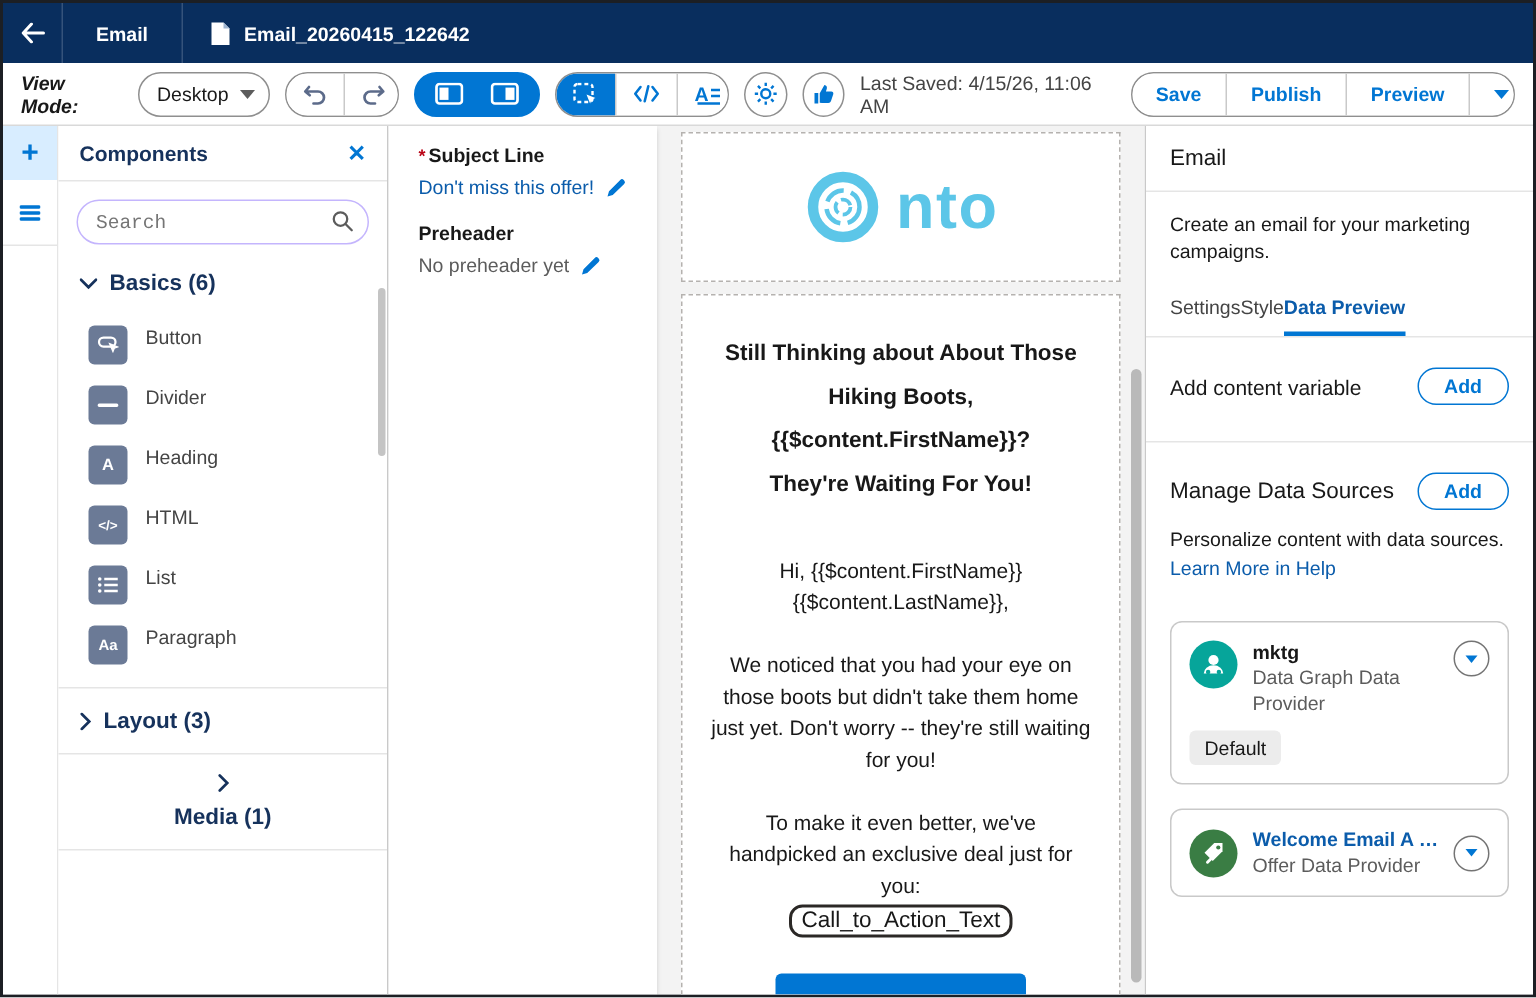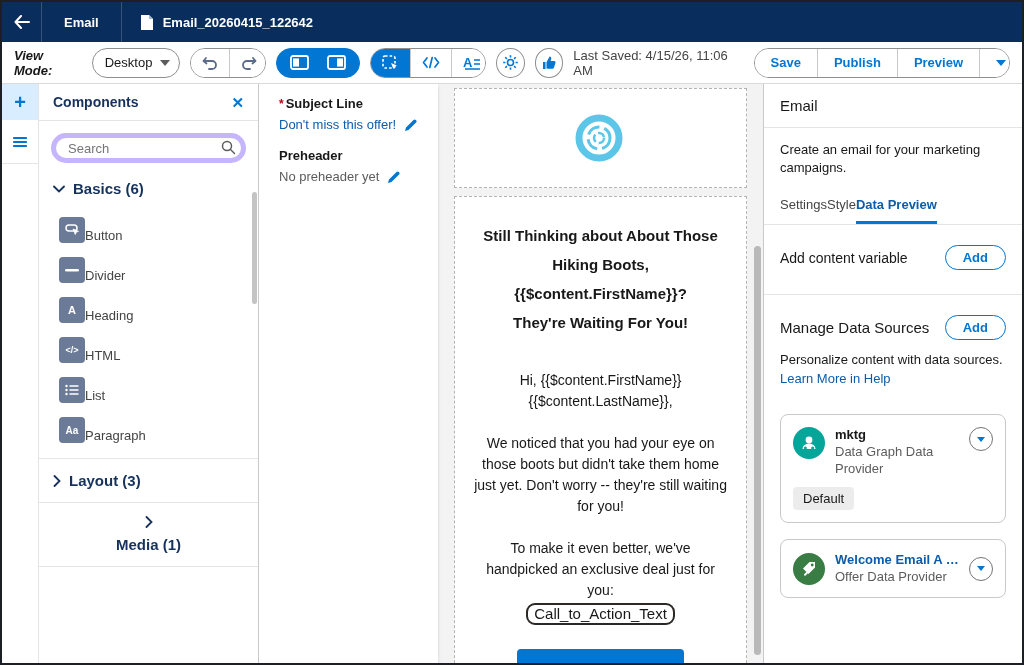--- a/index.html
+++ b/index.html
@@ -40,24 +40,24 @@
   .rail .tile.active { background:#d8edff; }
   .rail .tile.menu { border-bottom:1px solid #e5e5e5; height:44px; }
   .plus { color:#0176d3; font-size:20px; font-weight:bold; line-height:1; }
 
   
   .cpanel { width:220px; background:#fff; border-right:1px solid #c9c9c9; flex:0 0 auto; position:relative; display:flex; flex-direction:column; }
   .cpanel-head { display:flex; align-items:center; justify-content:space-between; padding:10px 14px; border-bottom:1px solid #e5e5e5; }
   .cpanel-title { font-size:14px; font-weight:bold; color:#16325c; }
   .xclose { color:#0176d3; font-size:15px; font-weight:bold; cursor:pointer; line-height:1; }
   .searchwrap { margin:12px 12px 4px; position:relative; }
-  .searchwrap input { width:100%; height:30px; border:5px solid #c4b5fd; border-radius:15px; padding:0 30px 0 12px; font-size:13px; color:#1d4ed8; outline:none; }
+  .searchwrap input { width:100%; height:30px; border:1px solid #c4b5fd; border-radius:15px; padding:0 30px 0 12px; font-size:13px; color:#1d4ed8; outline:none;font-family:Liberation Mono, monospace; }
   .searchwrap .mag { position:absolute; right:10px; top:7px; }
   .section-head { display:flex; align-items:center; gap:8px; padding:13px 14px; font-size:15px; font-weight:bold; color:#16325c; cursor:pointer; }
-  .comp-item { display:flex; align-items:flex-end; padding:7px 14px 7px 20px; cursor:pointer; }
+  .comp-item { display:flex; align-items:flex-start; gap:12px; padding:7px 14px 7px 20px; cursor:pointer; }
   .comp-tile { width:26px; height:26px; border-radius:4px; background:#6b7a96; color:#fff; display:flex; align-items:center; justify-content:center; font-size:11px; font-weight:bold; flex:0 0 auto; }
   .comp-label { font-size:13px; color:#444; }
   .collapsed-row { border-top:1px solid #e5e5e5; }
   .collapsed-row:last-of-type { border-bottom:1px solid #e5e5e5; }
   .cpanel .scrollthumb { position:absolute; right:1px; top:108px; width:5px; height:112px; background:#c4c4c4; border-radius:3px; }
 
   
   .canvas { flex:1; background:#f3f3f3; position:relative; min-width:0; overflow:hidden; display:flex; flex-direction:row; }
   .subjectcard { background:#fff; box-shadow:0 2px 3px rgba(0,0,0,0.15); padding:12px 20px 16px; flex:0 0 auto; position:relative; z-index:2; }
   .sl-label { font-size:13px; font-weight:bold; color:#181818; }
@@ -314,20 +314,21 @@
       </div>
 
       <div class="emailscroll">
 
         <div class="eblock logoblock">
           <svg width="58" height="52" viewBox="0 0 58 52">
             <circle cx="27" cy="26" r="20" fill="none" stroke="#5cc6e8" stroke-width="7"></circle>
             <circle cx="27" cy="26" r="11" fill="none" stroke="#5cc6e8" stroke-width="3" stroke-dasharray="14 5"></circle>
             <circle cx="27" cy="26" r="5" fill="none" stroke="#5cc6e8" stroke-width="2.5" stroke-dasharray="8 3"></circle>
           </svg>
+          <span style="color:#5cc6e8; font-size:42px; font-weight:bold; letter-spacing:1px; margin-left:4px;">nto</span>
         </div>
 
         <div class="eblock textblock">
           <div class="ehead">
             <div>Still Thinking about About Those Hiking Boots,</div>
             <div>{{$content.FirstName}}?</div>
             <div>They're Waiting For You!</div>
           </div>
           <div class="epar" style="margin-top:33px;">Hi, {{$content.FirstName}} {{$content.LastName}},</div>
           <div class="epar">We noticed that you had your eye on those boots but didn't take them home just yet. Don't worry -- they're still waiting for you!</div>

